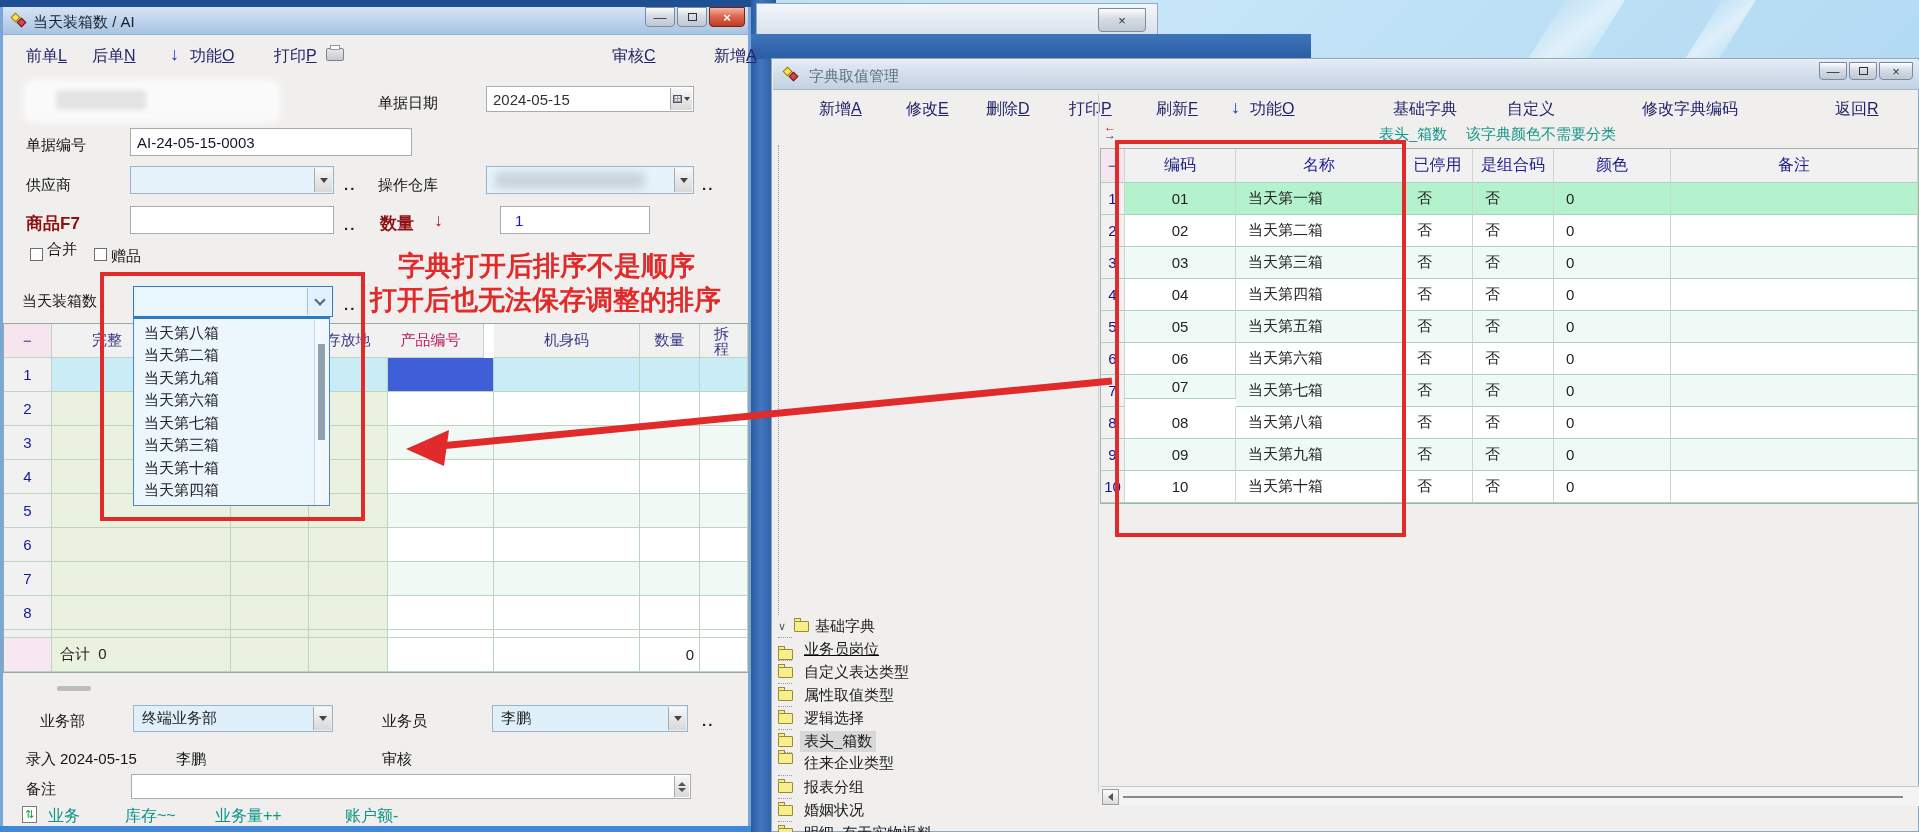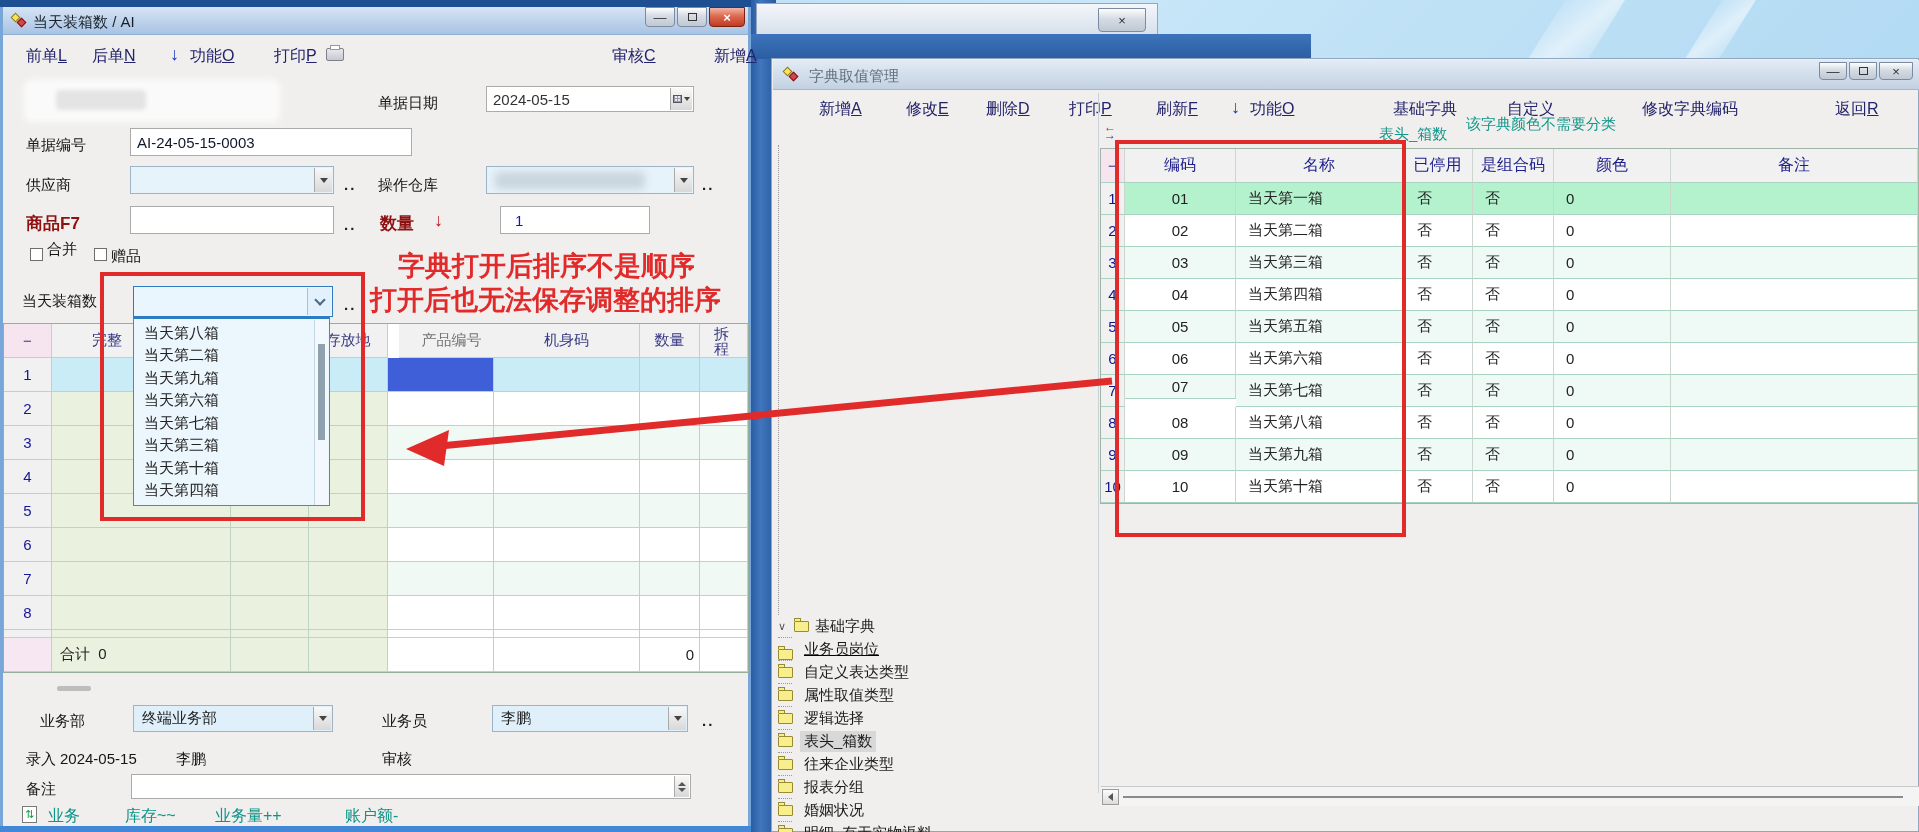--- a/index.html
+++ b/index.html
@@ -136,21 +136,21 @@
     <span class="cb" style="left:30px;top:248px;"></span>
     <span class="flabel" style="left:47px;top:240px;">合并</span>
     <span class="cb" style="left:94px;top:248px;"></span>
     <span class="flabel" style="left:111px;top:247px;">赠品</span>
 
     <div id="lw-grid" class="abs" style="left:4px;top:324px;width:744px;height:348px;background:#fff;outline:1px solid #98ae9c;">
         <div class="cell" style="left: 0px; top: 0px; width: 48px; height: 34px; background: rgb(246, 228, 239); color: rgb(58, 58, 133);">−</div>
         <div class="cell" style="left: 48px; top: 0px; width: 179px; height: 34px; background: rgb(241, 241, 241); color: rgb(58, 58, 133); justify-content: flex-start; padding-left: 40px;">完整</div>
         <div class="cell" style="left: 227px; top: 0px; width: 78px; height: 34px; background: rgb(241, 241, 241); color: rgb(58, 58, 133);"></div>
         <div class="cell" style="left: 305px; top: 0px; width: 79px; height: 34px; background: rgb(241, 241, 241); color: rgb(58, 58, 133);">存放地</div>
-        <div class="cell" style="left: 395px; top: 0px; width: 106px; height: 34px; background: rgb(241, 241, 241); color: #737373;">产品编号</div>
+        <div class="cell" style="left: 374px; top: 0px; width: 106px; height: 34px; background: rgb(241, 241, 241); color: #be185d;">产品编号</div>
         <div class="cell" style="left: 490px; top: 0px; width: 146px; height: 34px; background: rgb(241, 241, 241); color: rgb(58, 58, 133);">机身码</div>
         <div class="cell" style="left: 636px; top: 0px; width: 60px; height: 34px; background: rgb(241, 241, 241); color: rgb(58, 58, 133);">数量</div>
         <div class="cell" style="left: 696px; top: 0px; width: 48px; height: 34px; background: rgb(241, 241, 241); color: rgb(58, 58, 133); line-height: 15px; padding: 0px 14px; word-break: break-all; white-space: pre-wrap;">拆程</div>
         <div class="cell" style="left: 0px; top: 34px; width: 48px; height: 34px; background: rgb(241, 241, 241); color: rgb(22, 22, 154);">1</div>
         <div class="cell" style="left: 48px; top: 34px; width: 179px; height: 34px; background: rgb(201, 236, 246);"></div>
         <div class="cell" style="left: 227px; top: 34px; width: 78px; height: 34px; background: rgb(201, 236, 246);"></div>
         <div class="cell" style="left: 305px; top: 34px; width: 79px; height: 34px; background: rgb(201, 236, 246);"></div>
         <div class="cell" style="left: 384px; top: 34px; width: 106px; height: 34px; background: rgb(63, 95, 216);"></div>
         <div class="cell" style="left: 490px; top: 34px; width: 146px; height: 34px; background: rgb(201, 236, 246);"></div>
         <div class="cell" style="left: 636px; top: 34px; width: 60px; height: 34px; background: rgb(201, 236, 246);"></div>
@@ -312,21 +312,21 @@
     <span class="tbi" style="left:735px;top:40px;">自定义</span>
     <span class="tbi" style="left:847px;top:40px;margin-left:23px;">修改字典编码</span>
     <span class="tbi hotkey" style="left:1063px;top:40px;">返回<u>R</u></span>
 
     <div class="abs" style="left:326px;top:34px;width:1px;height:700px;background:#c9d1d9;"></div>
 
     <span class="abs" style="left:332px;top:64px;width:22px;height:16px;line-height:8px;font-size:12px;font-weight:bold;">
       <span style="color:#c02020;">←</span><br><span style="color:#2030c0;">→</span>
     </span>
     <span class="statusteal" style="left:607px;top:66px;">表头_箱数</span>
-    <span class="statusteal" style="left:694px;top:56px;">该字典颜色不需要分类</span>
+    <span class="statusteal" style="left:694px;top:66px;">该字典颜色不需要分类</span>
 
     <div id="rw-tree" class="abs" style="left:6px;top:86px;width:318px;height:560px;">
         <div style="left: 24px; top: 30px; width: 1px; height: 470px; border-left: 1px dotted rgb(154, 154, 154);"></div>
         <div style="left: 0px; top: 12px; height: 22px; display: flex; align-items: center;">
           <div style="width: 12px; font-size: 11px; color: rgb(85, 85, 85);">∨</div>
           <div class="folder" style="position: relative; width: 15px; height: 11px; margin: 0px 6px 0px 4px;">
             <i></i>
           </div>
           <div style="font-size: 15px; color: rgb(26, 26, 26);">基础字典</div>
         </div>
@@ -359,21 +359,21 @@
           <div class="treelbl" style="">逻辑选择</div>
         </div>
         <div style="left: 24px; top: 150.6px; width: 14px; height: 1px; border-top: 1px dotted rgb(154, 154, 154);"></div>
         <div style="left: 40px; top: 139.6px; height: 22px; display: flex; align-items: center;">
           <div class="folder" style="position: relative; width: 15px; height: 11px; margin-right: 7px;">
             <i></i>
           </div>
           <div class="treelbl" style="background: rgb(216, 216, 216);">表头_箱数</div>
         </div>
         <div style="left: 24px; top: 176px; width: 14px; height: 1px; border-top: 1px dotted rgb(154, 154, 154);"></div>
-        <div style="left: 40px; top: 165px; height: 22px; display: flex; align-items: center;">
+        <div style="left: 40px; top: 165px; height: 22px; display: flex; ">
           <div class="folder" style="position: relative; width: 15px; height: 11px; margin-right: 7px;">
             <i></i>
           </div>
           <div class="treelbl" style="">往来企业类型</div>
         </div>
         <div style="left: 24px; top: 201.4px; width: 14px; height: 1px; border-top: 1px dotted rgb(154, 154, 154);"></div>
         <div style="left: 40px; top: 190.4px; height: 22px; display: flex; align-items: center;">
           <div class="folder" style="position: relative; width: 15px; height: 11px; margin-right: 7px;">
             <i></i>
           </div>

